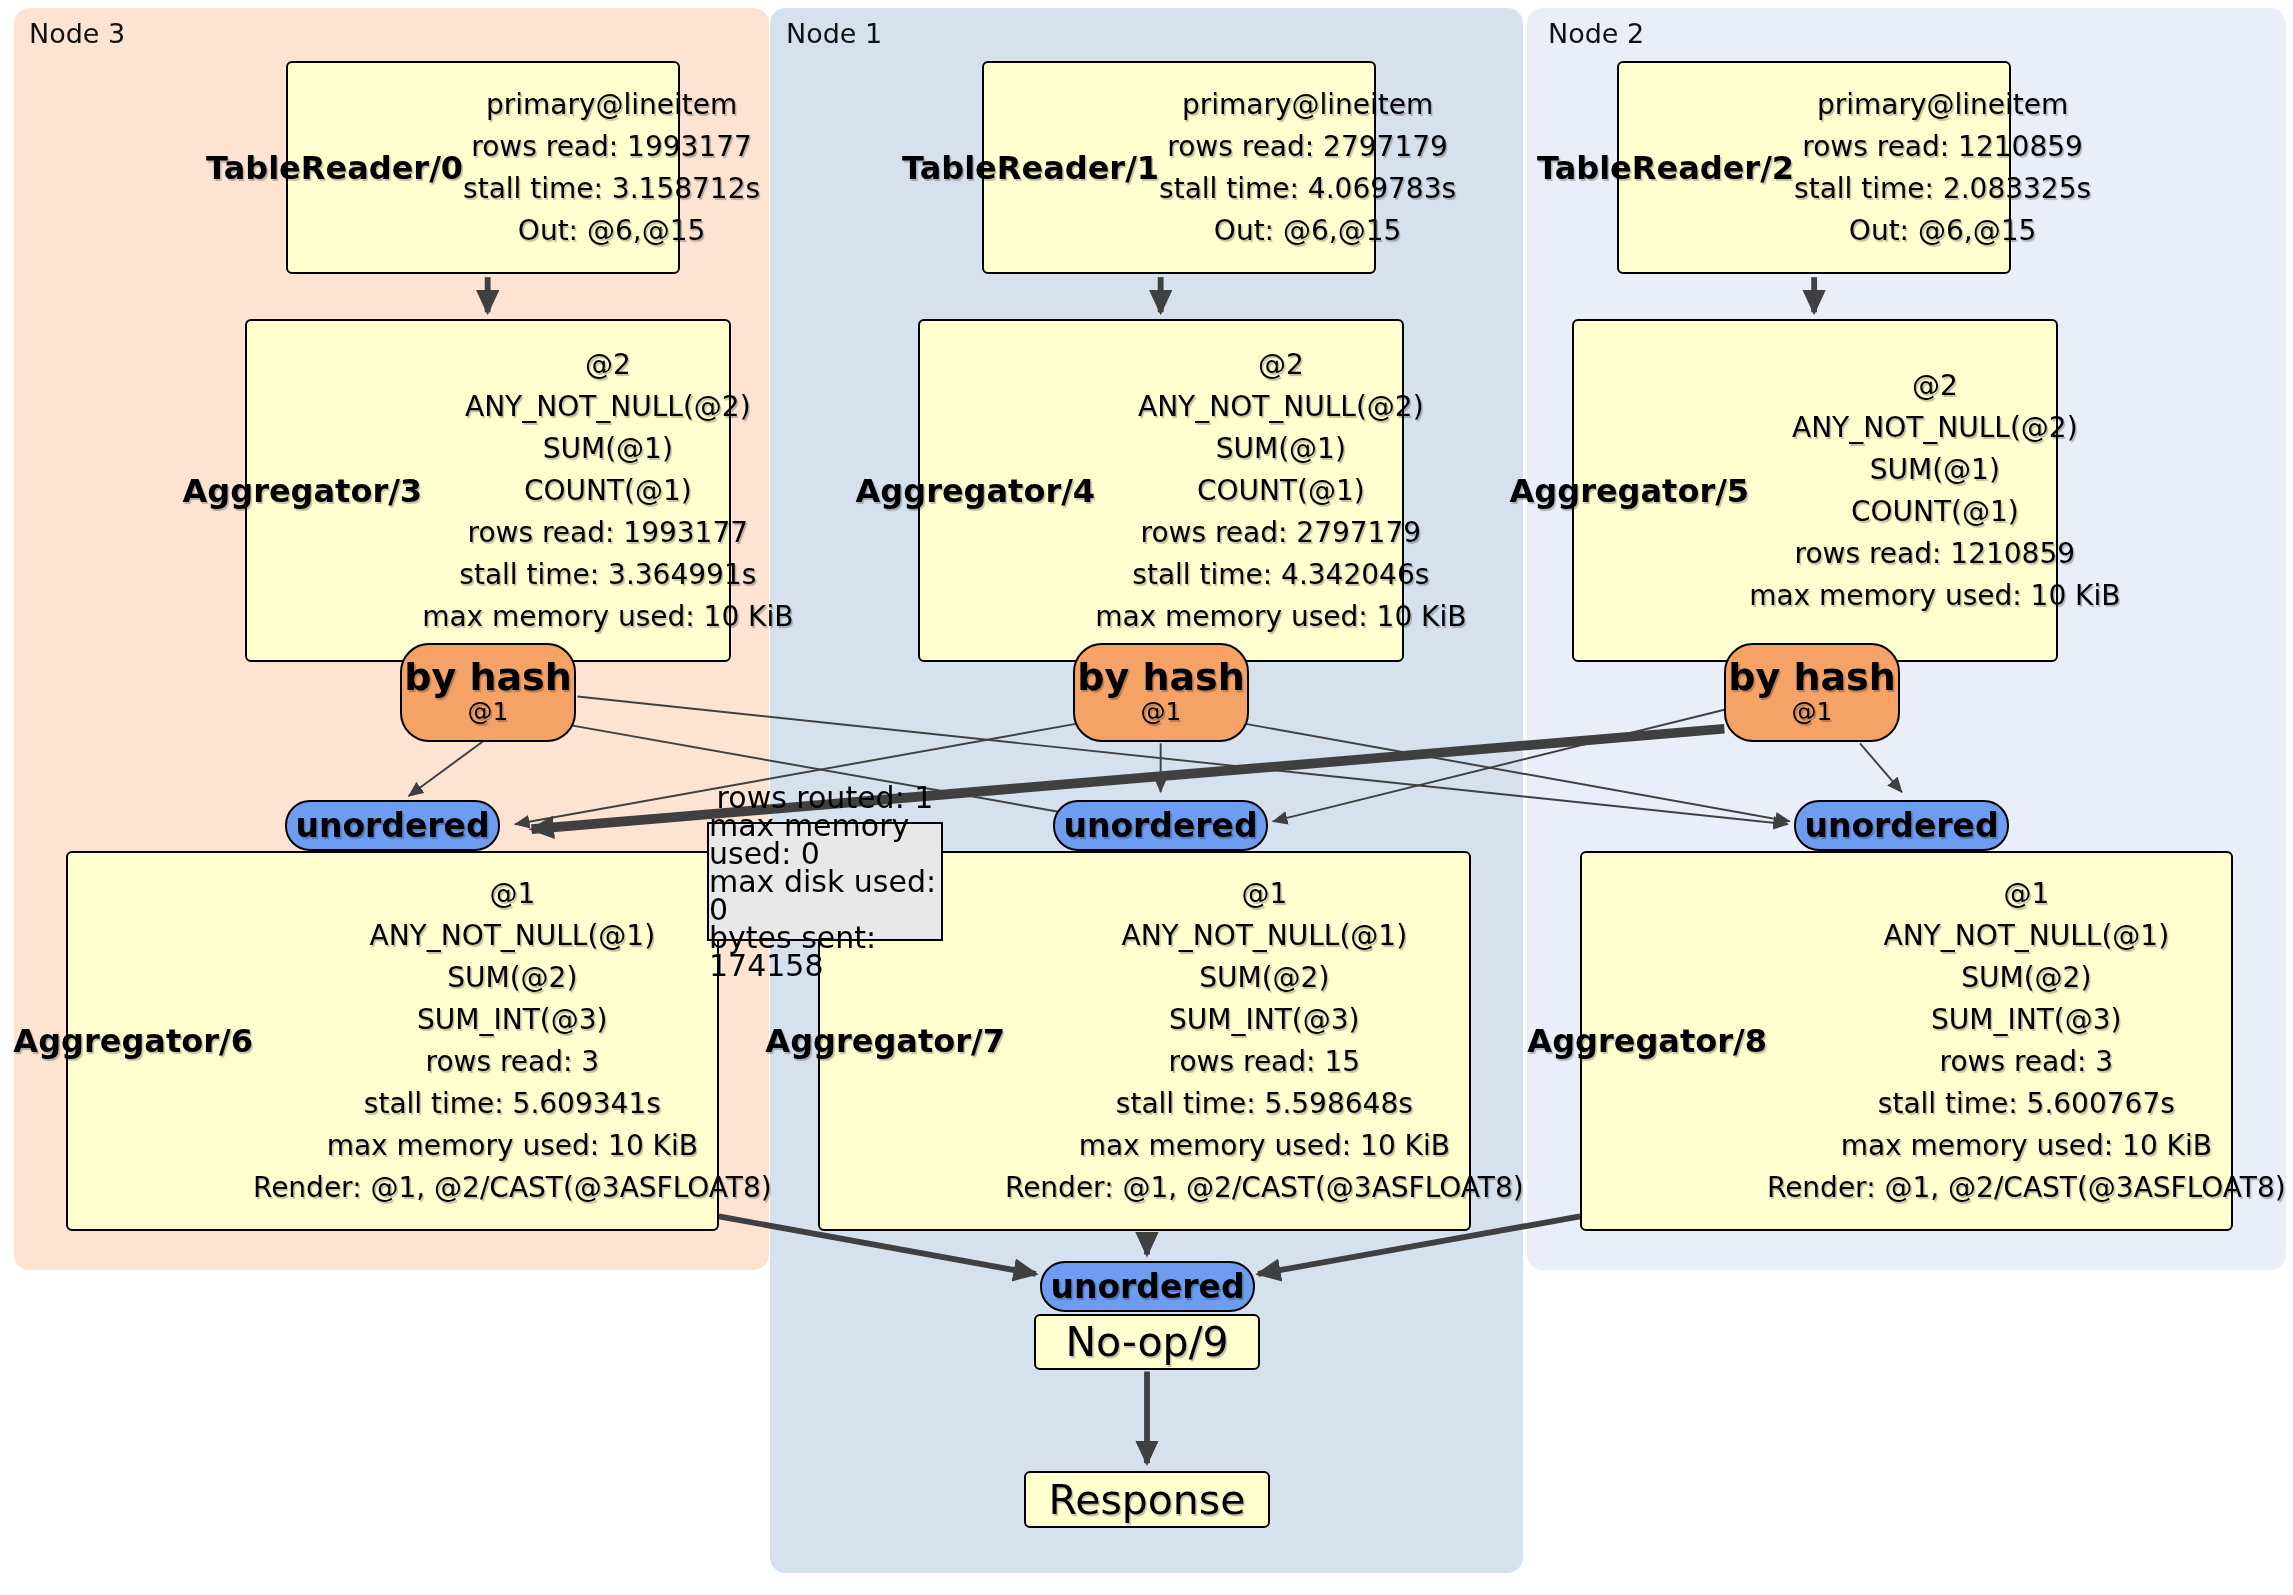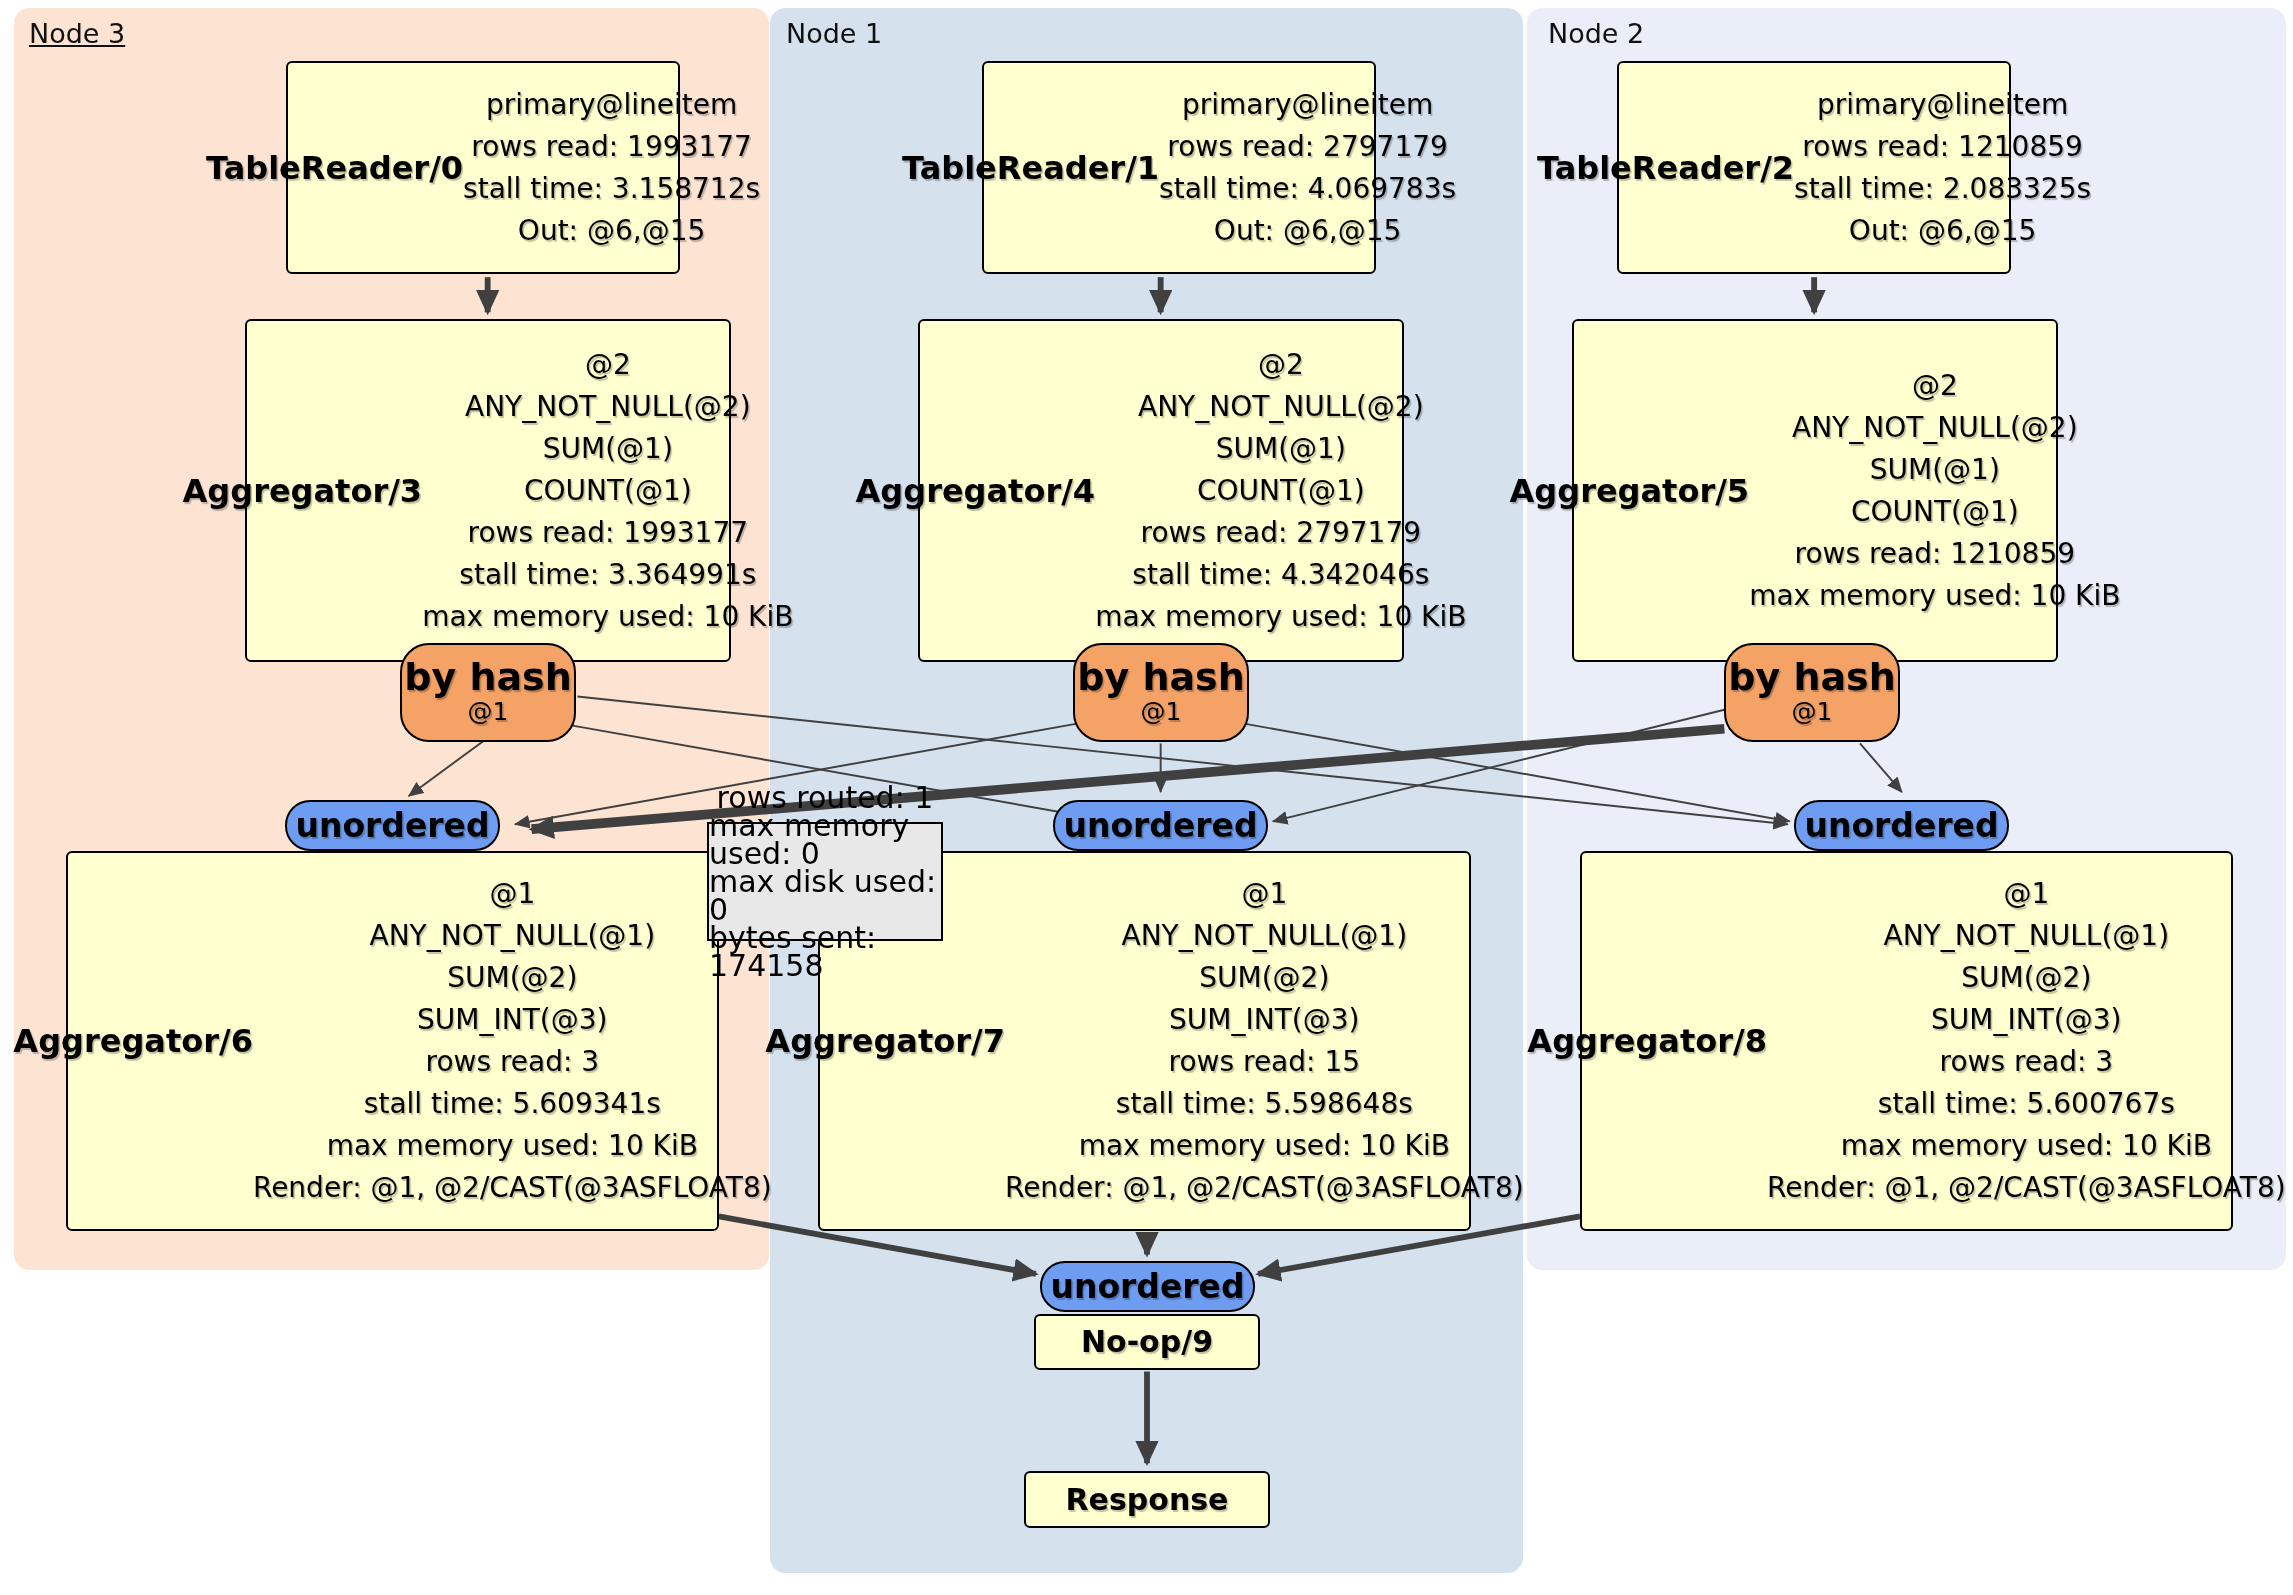--- a/index.html
+++ b/index.html
@@ -26,21 +26,21 @@
     width:176px;height:99px;display:flex;flex-direction:column;align-items:center;justify-content:center;
     text-shadow:1.5px 1.5px 1px rgba(0,0,0,0.25);box-sizing:border-box;
   }
   .router .rlabel{font-weight:bold;font-size:38px;line-height:37px;}
   .router .rsub{font-size:25px;line-height:31px;}
   .pill{
     position:absolute;background:var(--sync-fill);border:2.9px solid #000;border-radius:25px;
     width:215px;height:51px;display:flex;align-items:center;justify-content:center;
     font-weight:bold;font-size:33px;text-shadow:1.5px 1.5px 1px rgba(0,0,0,0.25);box-sizing:border-box;
   }
-  .bigtitle{font-weight:bold;font-size:30px;}
+  .bigtitle{font-weight:normal;font-size:41px;}
   .tooltip{
     position:absolute;left:707px;top:822px;width:236px;height:119px;
     background:var(--tooltip-fill);border:2.9px solid #000;box-sizing:border-box;
     display:flex;flex-direction:column;align-items:center;justify-content:center;
     font-size:30px;line-height:28px;z-index:40;
   }
   #edges{position:absolute;left:0;top:0;z-index:10;}
   .nodes{z-index:20;}
   svg .e{stroke:var(--edge);fill:none;}
   svg .thin{stroke-width:2px;}
@@ -48,21 +48,21 @@
   svg .thick{stroke-width:10px;}
   svg marker path{fill:var(--edge);}
 </style>
 </head>
 <body style="--panel-node3: #fce3d2; --panel-node1: #d5e2ee; --panel-node2: #e9eef8; --box-fill: #ffffcf; --router-fill: #f5a267; --sync-fill: #6d9cf0; --tooltip-fill: #e8e8e8; --edge: #404040;">
 
 <div class="panel" style="left:13.7px;top:7.8px;width:755px;height:1262px;background:var(--panel-node3);"></div>
 <div class="panel" style="left:770px;top:7.8px;width:753px;height:1565px;background:var(--panel-node1);"></div>
 <div class="panel" style="left:1527px;top:7.8px;width:759px;height:1262px;background:var(--panel-node2);"></div>
 
-<div class="panel-label" style="left:29px;top:17.6px;text-decoration:underline;">Node 3</div>
+<div class="panel-label" style="left:29px;top:17.6px;">Node 3</div>
 <div class="panel-label" style="left:786px;top:17.6px;">Node 1</div>
 <div class="panel-label" style="left:1511px;top:17.6px;margin-left:37px;">Node 2</div>
 
 <svg id="edges" width="2294" height="1596" viewBox="0 0 2352 1636">
   <defs>
     <marker id="ah-s" markerUnits="userSpaceOnUse" markerWidth="18" markerHeight="14" refX="15" refY="7" orient="auto">
       <path d="M0,0 L16,7 L0,14 z"></path>
     </marker>
     <marker id="ah-b" markerUnits="userSpaceOnUse" markerWidth="28" markerHeight="24" refX="23" refY="12" orient="auto">
       <path d="M0,0 L26,12 L0,24 z"></path>

